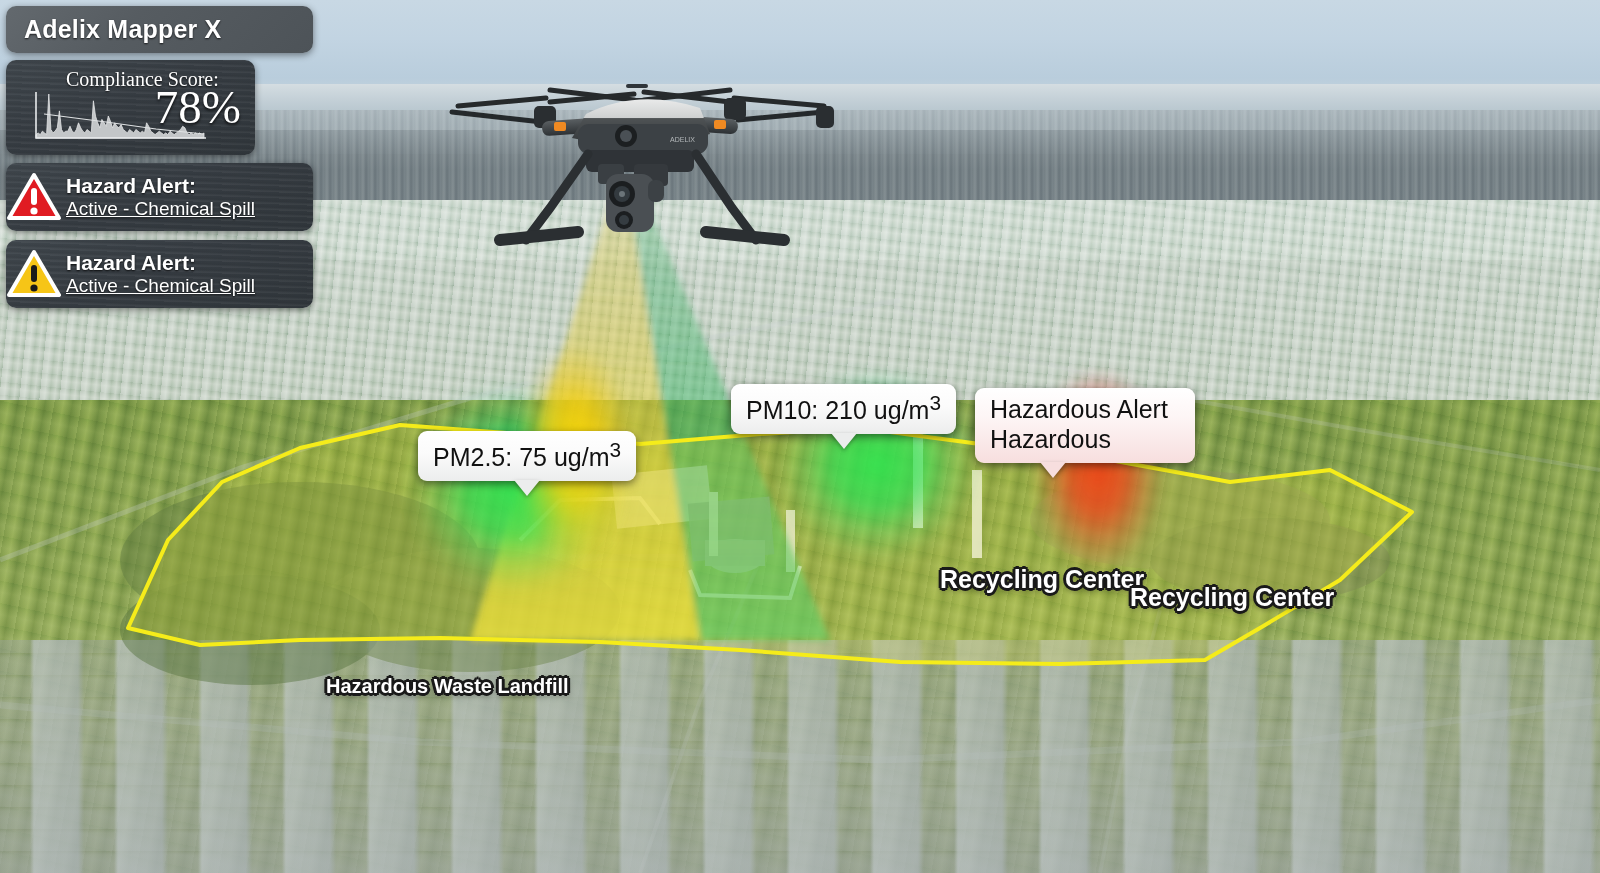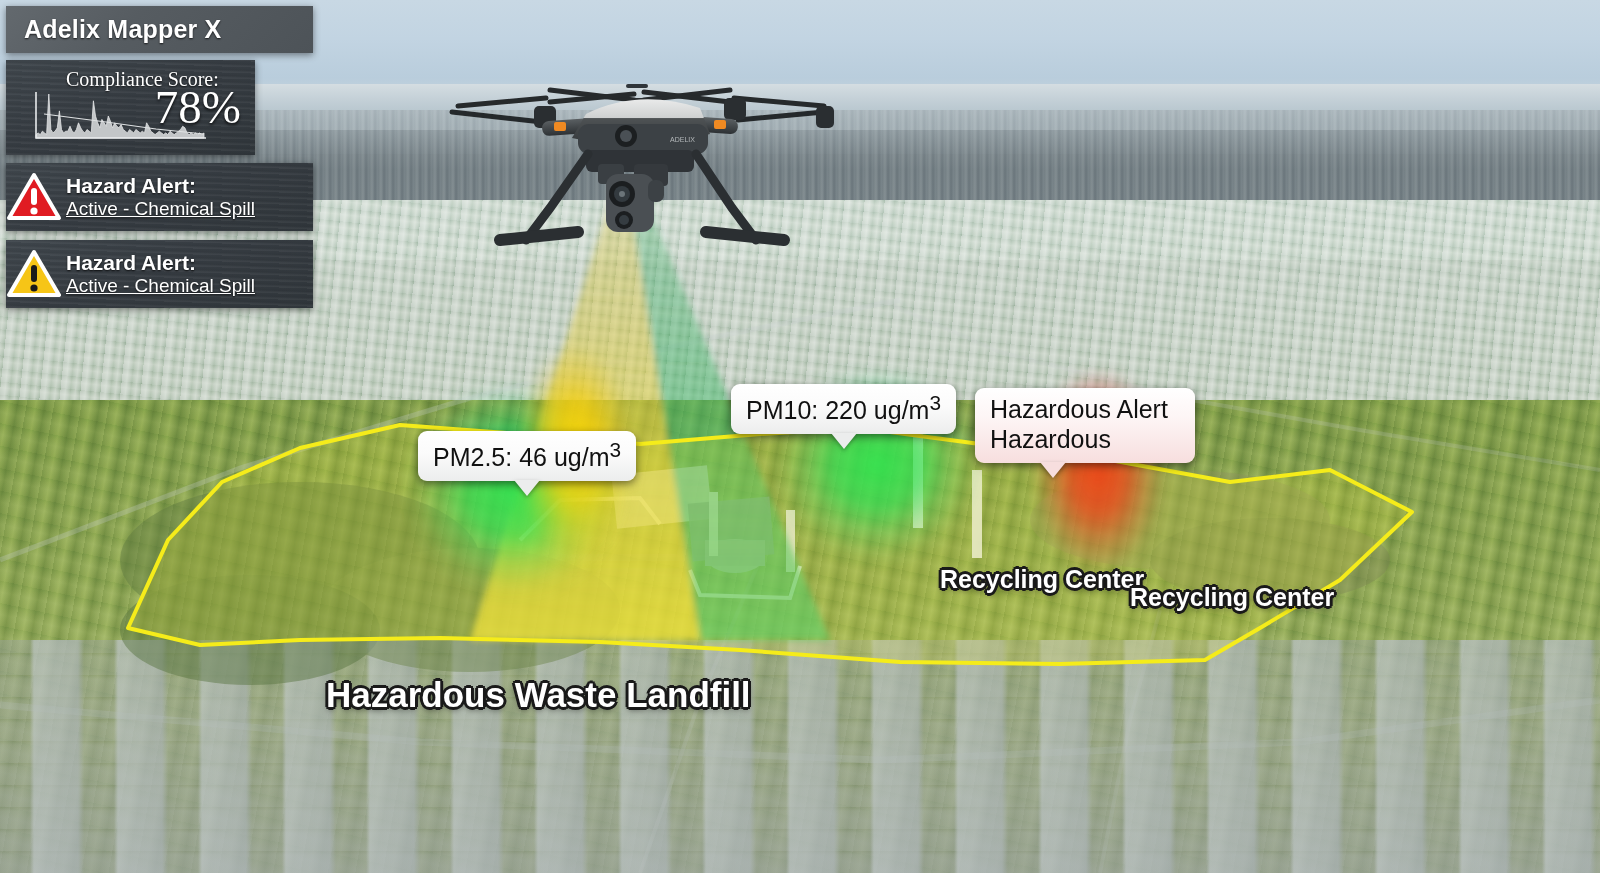--- a/index.html
+++ b/index.html
@@ -77,21 +77,21 @@
     background:radial-gradient(ellipse 44% 52% at 50% 48%,rgba(245,28,18,0.95) 0%,rgba(238,34,24,0.8) 38%,rgba(230,45,35,0.36) 66%,rgba(225,55,45,0.04) 90%,rgba(0,0,0,0) 100%);
     filter:blur(6px);
   }
 
   
   .drone-wrap{position:absolute;left:438px;top:62px;width:400px;height:190px;}
   .beam{position:absolute;left:0;top:0;pointer-events:none;}
 
   
   .panel{
-    position:absolute;border-radius:0;
+    position:absolute;border-radius:10px;
     box-shadow:0 2px 7px rgba(0,0,0,.45);
     color:#fff;
   }
   .panel-title{
     left:6px;top:6px;width:307px;height:47px;
     background:linear-gradient(135deg,#63696e 0%,#565c61 40%,#4d5358 100%);
     display:flex;align-items:center;
   }
   .panel-title .t{
     font-size:25px;font-weight:700;padding-left:18px;letter-spacing:.2px;
@@ -344,32 +344,32 @@
         <circle cx="28" cy="40" r="3.6" fill="#1a1a1a"></circle>
       </svg>
       <div class="alert-text">
         <div class="alert-title">Hazard Alert:</div>
         <div class="alert-sub">Active - Chemical Spill</div>
       </div>
     </div>
   </div>
 
   <div class="callout" style="left:418px;top:431px;">
-    <span>PM2.5: 46 ug/m</span><sup>3</sup>
+    <span>PM2.5: 75 ug/m</span><sup>3</sup>
     <span class="tail"></span>
   </div>
 
   <div class="callout" style="left:731px;top:384px;">
-    <span>PM10: 220 ug/m</span><sup>3</sup>
+    <span>PM10: 210 ug/m</span><sup>3</sup>
     <span class="tail"></span>
   </div>
 
   <div class="callout pink callout-multiline" style="left:975px;top:388px;width:190px;">
     <span class="line2">Hazardous Alert</span>
     <span class="line2">Hazardous</span>
     <span class="tail" style="left:78px;"></span>
   </div>
 
   <div class="map-label" style="left:940px;top:565px;font-size:25px;">Recycling Center</div>
   <div class="map-label" style="left:1130px;top:583px;font-size:25px;">Recycling Center</div>
-  <div class="map-label" style="left:326px;top:675px;font-size:35px;">Hazardous Waste Landfill</div>
+  <div class="map-label" style="left:326px;top:675px;font-size:20px;">Hazardous Waste Landfill</div>
 
 </div>
 
 </body></html>

